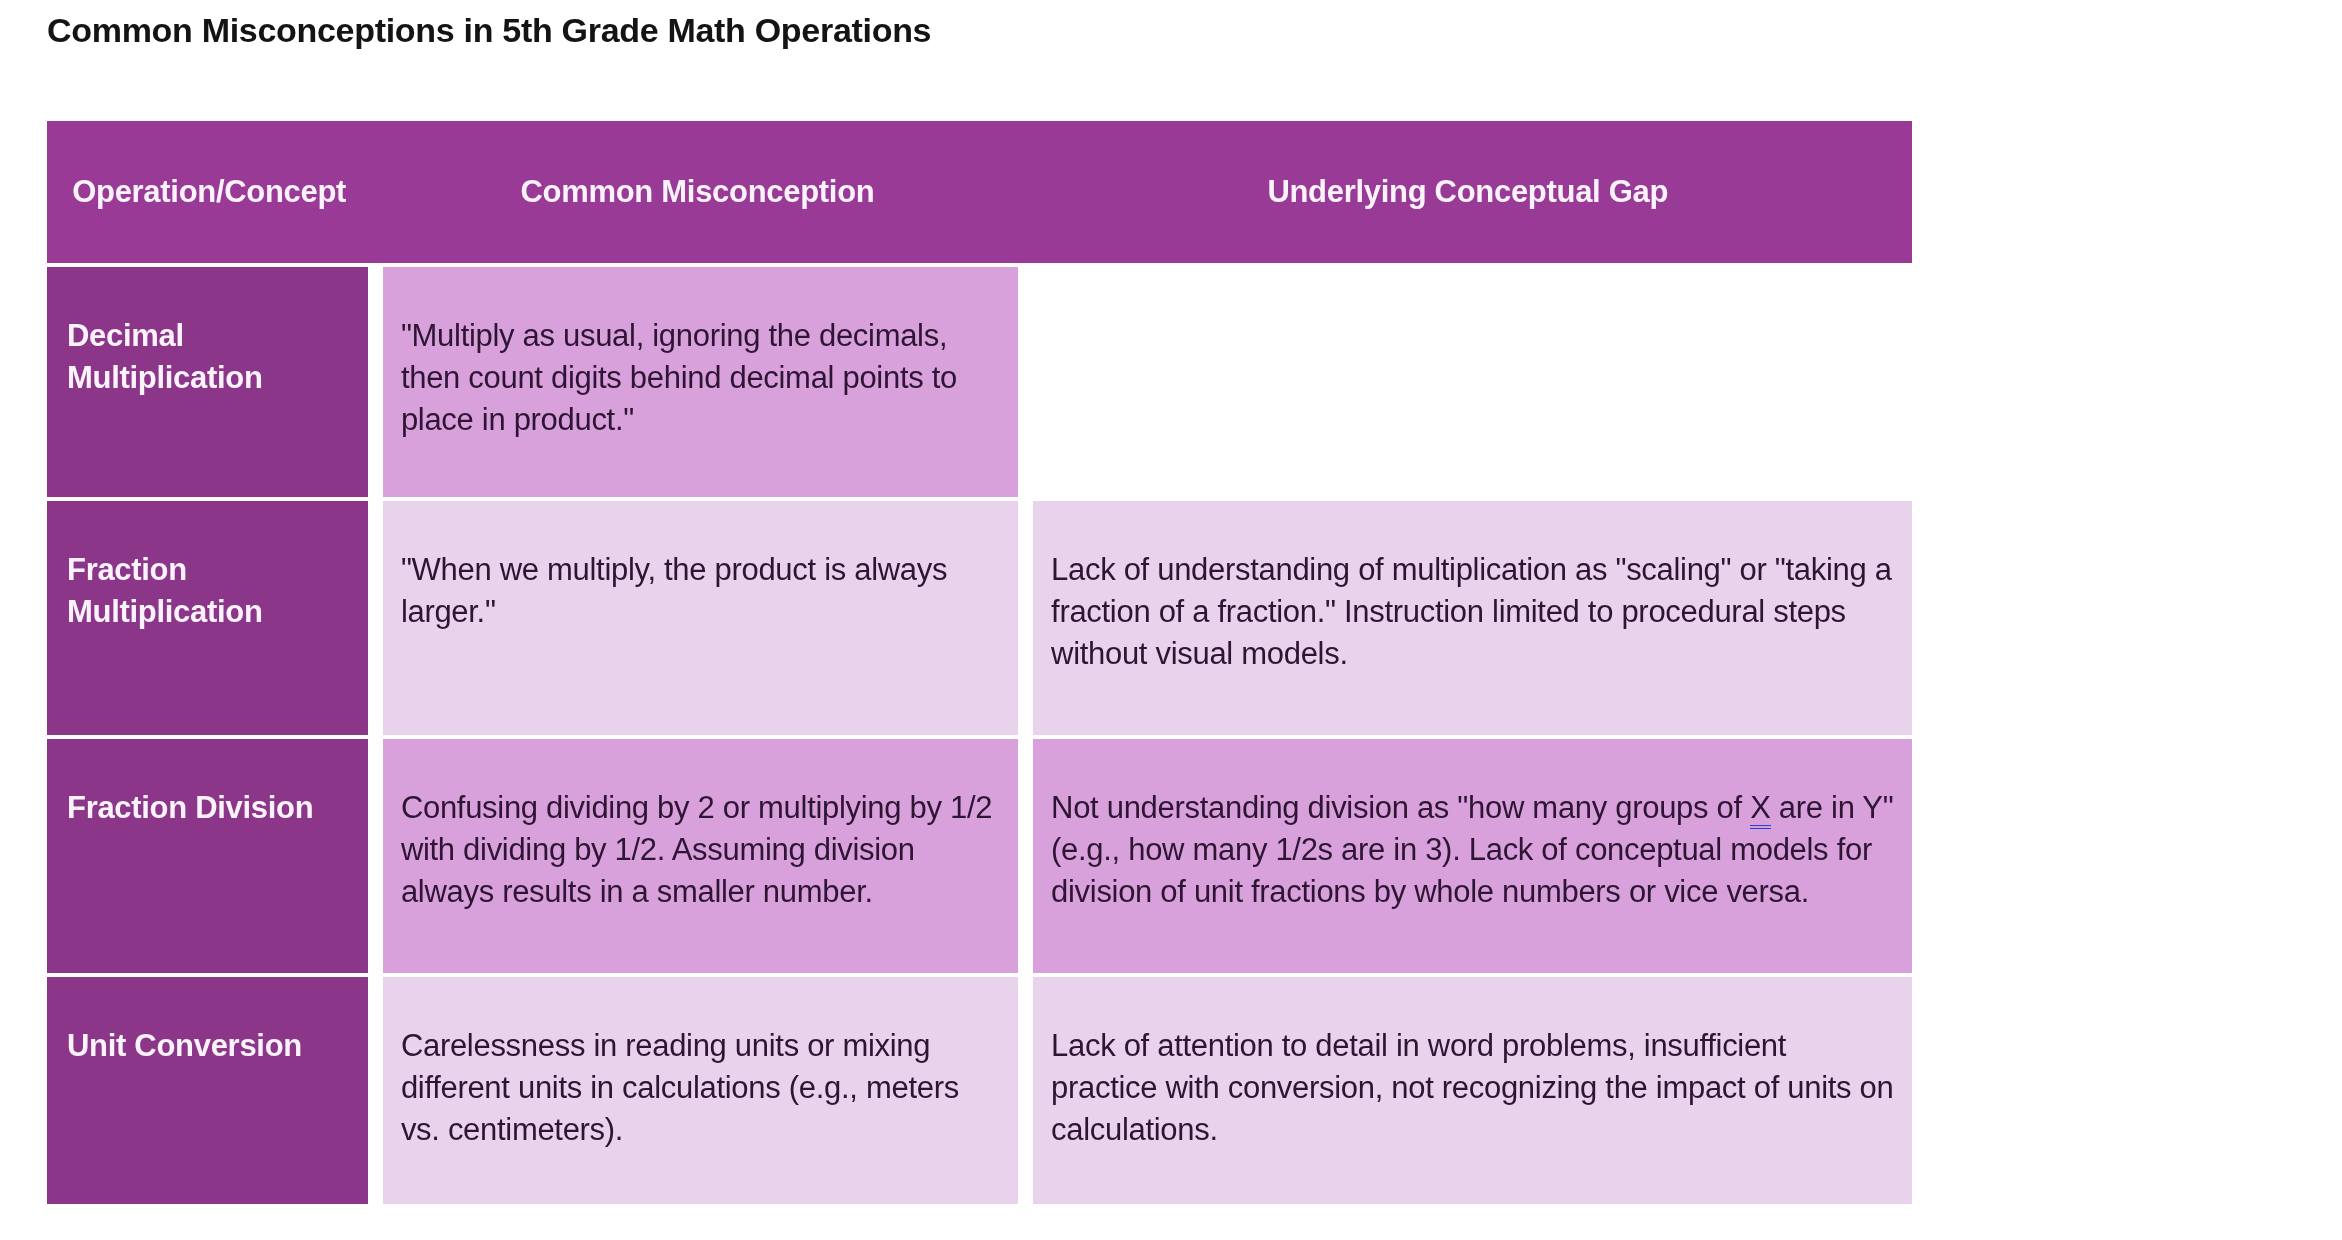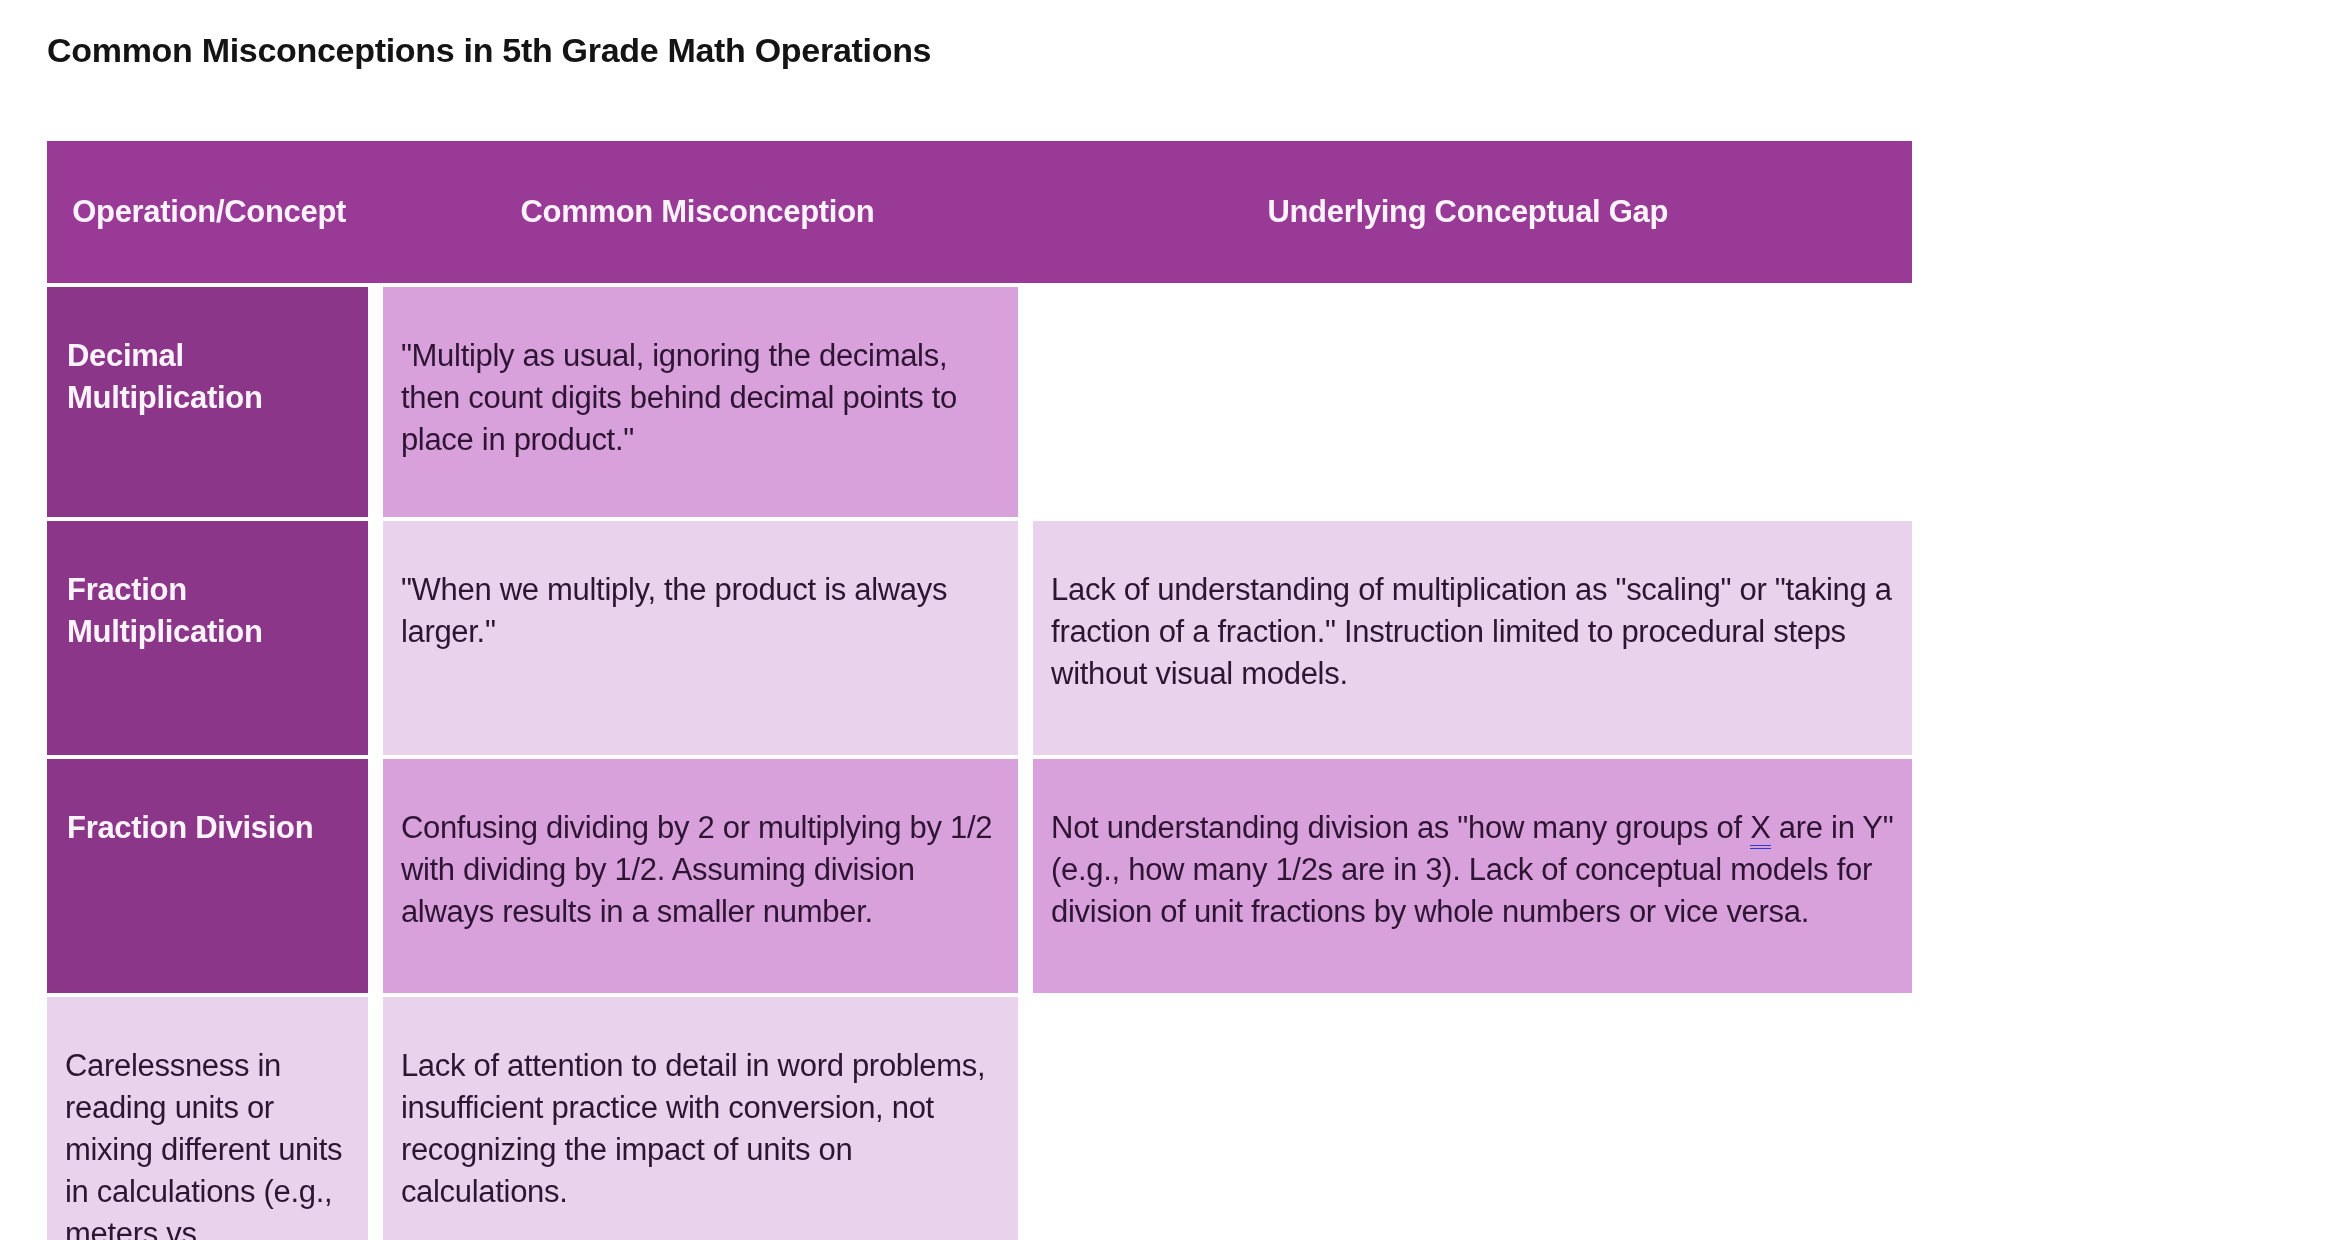--- a/index.html
+++ b/index.html
@@ -5,21 +5,21 @@
   * { box-sizing: border-box; }
   html, body { margin: 0; padding: 0; }
   body {
     width: 2342px;
     height: 1240px;
     background: #ffffff;
     font-family: "Liberation Sans", sans-serif;
     overflow: hidden;
   }
   .page-title {
-    margin: 28px 0 0 47px;
+    margin: 8px 0 0 47px;
     font-size: 34px;
     line-height: 44px;
     font-weight: bold;
     color: #141414;
     letter-spacing: -0.3px;
   }
   .tbl {
     margin: 69px 0 0 47px;
     width: 1865px;
     display: flex;
@@ -117,20 +117,23 @@
       </div>
     <div class="cell txt mis">
         <p>Confusing dividing by 2 or multiplying by 1/2 with dividing by 1/2. Assuming division always results in a smaller number.</p>
       </div>
     <div class="cell txt gap">
       <p><span>Not understanding division as "how many groups of </span><span class="grammar-underline">X</span><span> are in Y" (e.g., how many 1/2s are in 3). Lack of conceptual models for division of unit fractions by whole numbers or vice versa.</span></p>
     </div>
   </div>
 
   <div class="brow even r4">
+    <div class="cell concept">
+        <p>Unit Conversion</p>
+      </div>
     <div class="cell txt mis">
         <p>Carelessness in reading units or mixing different units in calculations (e.g., meters vs. centimeters).</p>
       </div>
     <div class="cell txt gap">
         <p>Lack of attention to detail in word problems, insufficient practice with conversion, not recognizing the impact of units on calculations.</p>
       </div>
   </div>
 
 </div>
 

